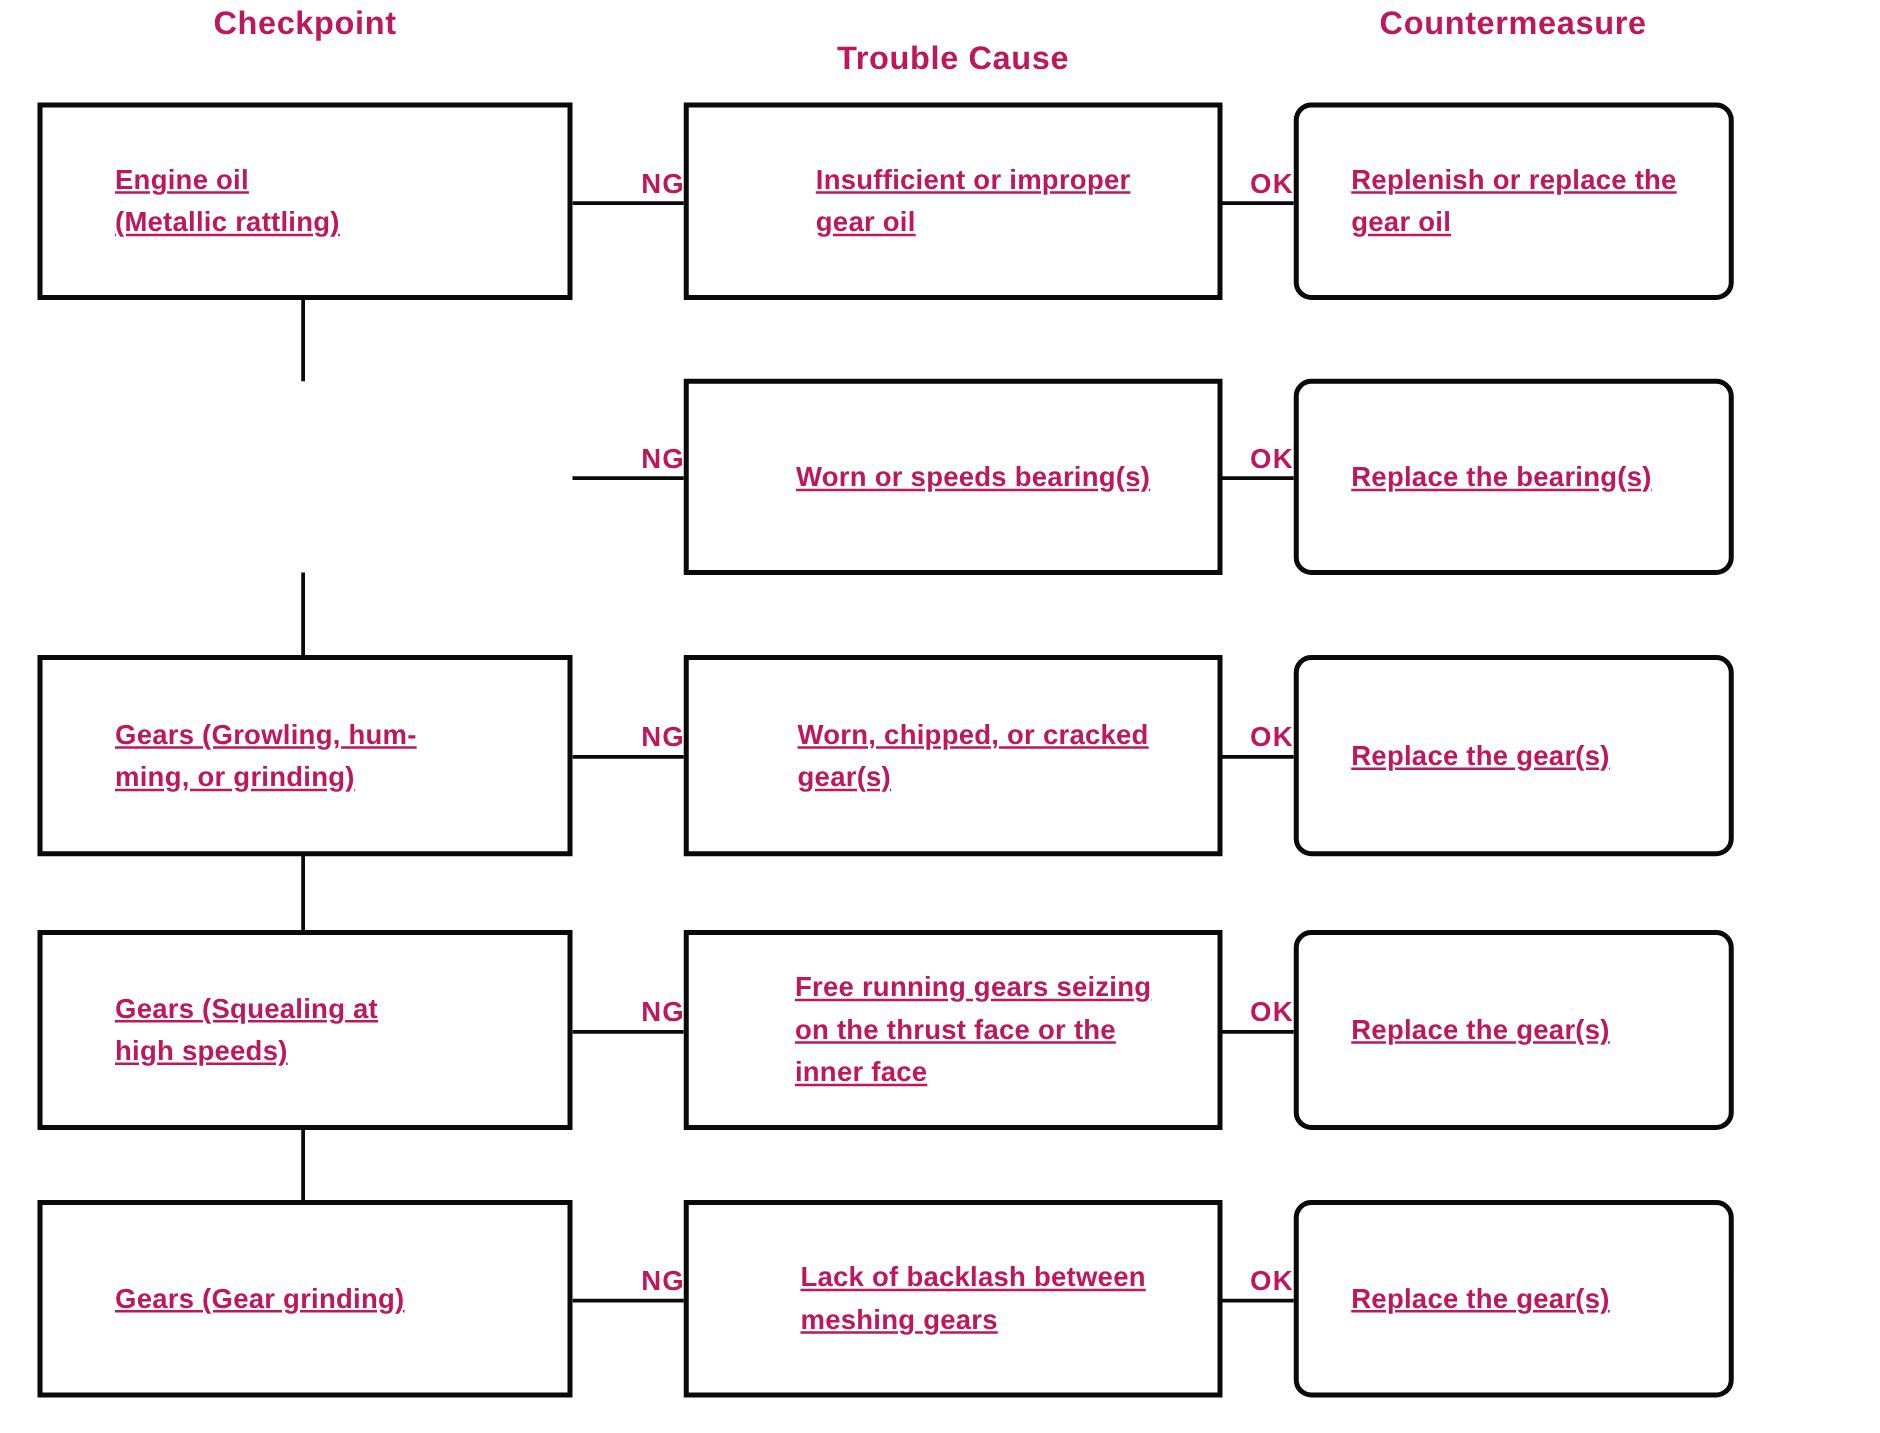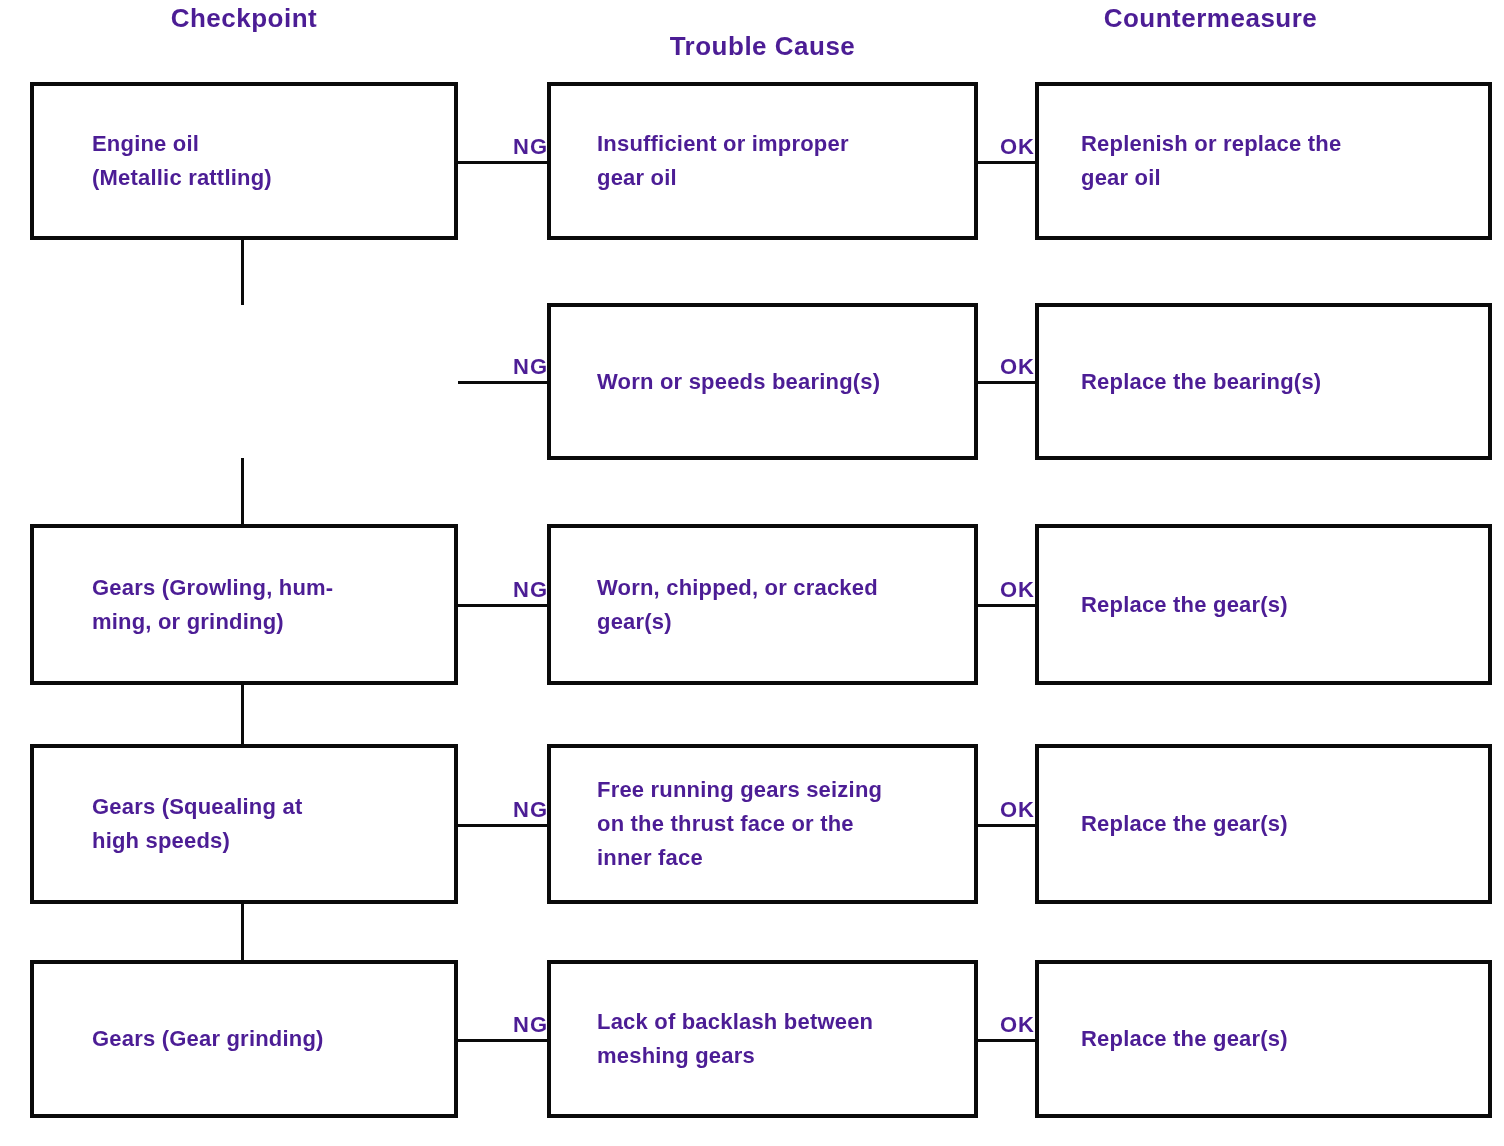--- a/index.html
+++ b/index.html
@@ -6,21 +6,21 @@
     margin: 0;
     padding: 0;
     background: #ffffff;
   }
   .canvas {
     position: relative;
     width: 1504px;
     height: 1146px;
     background: #ffffff;
     font-family: "Liberation Sans", "DejaVu Sans", sans-serif;
-    color: #4c1d95;
+    color: #be185d;
     overflow: hidden;
   }
   .col-header {
     position: absolute;
     top: 3px;
     text-align: center;
     font-size: 26px;
     font-weight: bold;
     letter-spacing: 0.5px;
   }
@@ -28,31 +28,32 @@
   .h2 { left: 547px; width: 431px; margin-top: 28px; }
   .h3 { left: 998px; width: 425px; }
 
   .box {
     position: absolute;
     box-sizing: border-box;
     border: 4px solid #0a0a0a;
     background: #ffffff;
     display: flex;
     align-items: center;
+    text-decoration: underline;
   }
   .box .txt {
     font-size: 22px;
     font-weight: bold;
     line-height: 34px;
     white-space: pre-line;
     letter-spacing: 0.2px;
   }
   .cp { left: 30px;   width: 428px; padding-left: 58px; padding-right: 14px; }
-  .tc { left: 547px;  width: 431px; padding-left: 46px; padding-right: 14px; }
-  .cm { left: 1035px; width: 457px; padding-left: 42px; padding-right: 14px; }
+  .tc { left: 547px;  width: 431px; padding-left: 46px; padding-right: 14px; justify-content: center; }
+  .cm { left: 1035px; width: 352px; padding-left: 42px; padding-right: 14px; border-radius: 14px; }
 
   
   .b1 { top: 82px;  height: 158px; }
   .b2 { top: 303px; height: 157px; }
   .b3 { top: 524px; height: 161px; }
   .b4 { top: 744px; height: 160px; }
   .b5 { top: 960px; height: 158px; }
 
   
   .conn {

